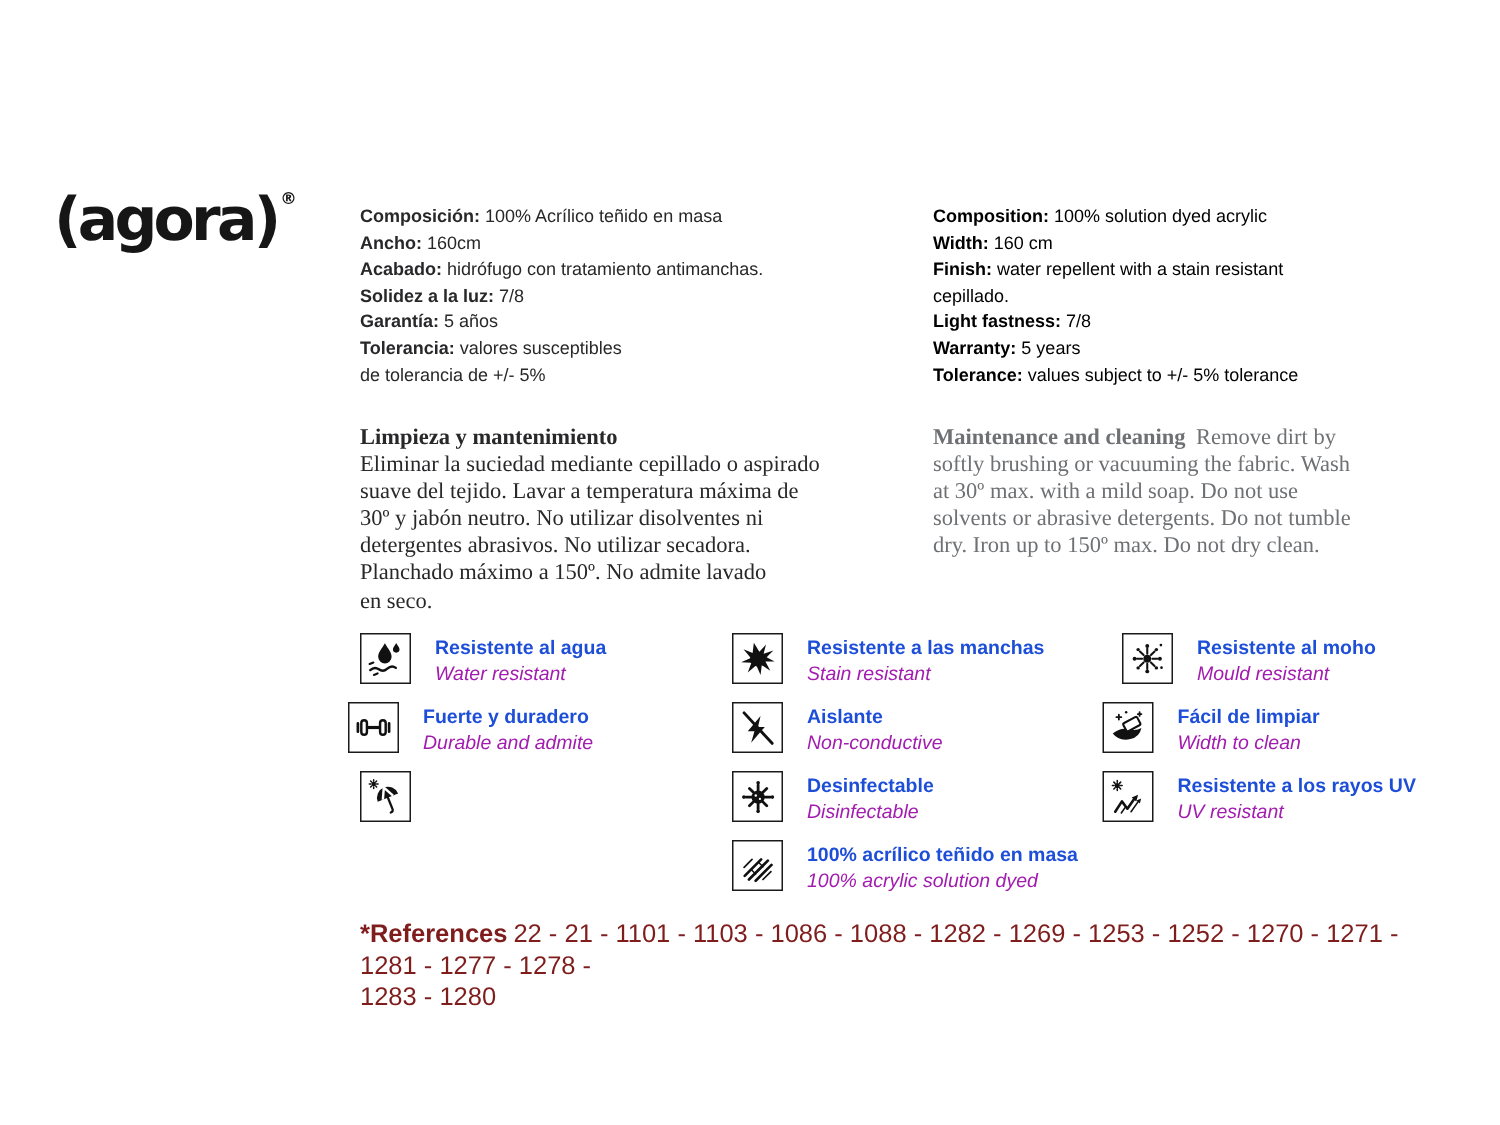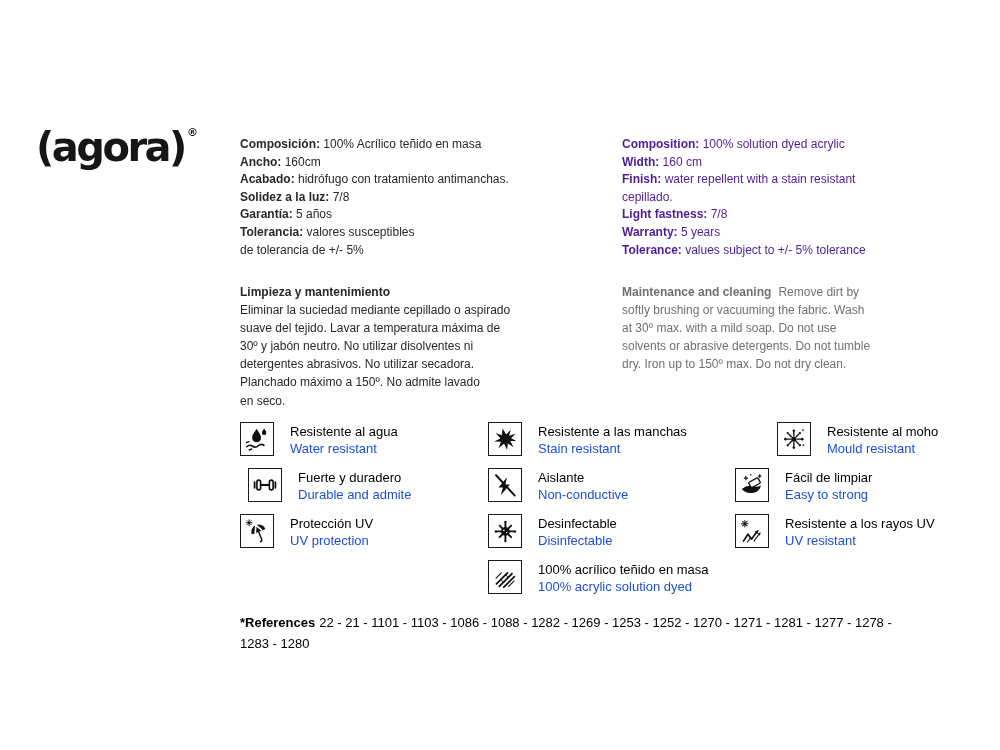--- a/index.html
+++ b/index.html
@@ -6,41 +6,41 @@
   .page{position:relative;width:1000px;height:736px;background:#ffffff;overflow:hidden;
         font-family:"Liberation Sans",sans-serif;}
   
   .logo{position:absolute;left:36px;top:124px;color:#161616;
         font-family:"DejaVu Sans",sans-serif;font-weight:bold;font-size:40px;
         letter-spacing:-2.5px;white-space:nowrap;}
   .logo .reg{font-size:11px;letter-spacing:0;vertical-align:top;position:relative;top:2px;left:2px;}
   
   .col{position:absolute;font-size:12px;line-height:17.6px;white-space:nowrap;}
   .specs-es{left:240px;top:136px;color:#28282a;}
-  .specs-en{left:622px;top:136px;color:#4c1d95;}
+  .specs-en{left:622px;top:136px;color:#000000;}
   .lbl{font-weight:bold;}
   
-  .maint{position:absolute;font-size:12px;line-height:18.1px;white-space:nowrap;}
+  .maint{position:absolute;font-size:15px;line-height:18.1px;white-space:nowrap;font-family:Liberation Serif, serif;}
   .maint-es{left:240px;top:283px;color:#28282a;}
   .maint-en{left:622px;top:283px;color:#6e7073;}
   .maint .heading{font-weight:bold;}
   .maint-en .h-rest{margin-left:7px;}
   
   .feature{position:absolute;display:flex;align-items:flex-start;}
   .icon-box{width:34px;height:34px;border:1.6px solid #1a1a1a;box-sizing:border-box;
             display:flex;align-items:center;justify-content:center;background:#fff;flex:none;}
   .f-labels{margin-left:16px;padding-top:2px;font-size:13px;line-height:16.5px;white-space:nowrap;}
-  .f-es{font-weight:normal;color:#000000;}
-  .f-en{color:#1d4ed8;}
-  .f0{left:240px;top:422px}.f1{left:248px;top:468px}.f2{left:240px;top:514px}.f3{left:240px;top:560px}
+  .f-es{font-weight:bold;color:#1d4ed8;}
+  .f-en{color:#a21caf;font-style:italic;}
+  .f0{left:240px;top:422px}.f1{left:232px;top:468px}.f2{left:240px;top:514px}.f3{left:240px;top:560px}
   .f4{left:488px;top:422px}.f5{left:488px;top:468px}.f6{left:488px;top:514px}.f7{left:488px;top:560px}
-  .f8{left:777px;top:422px}.f9{left:735px;top:468px}.f10{left:735px;top:514px}
-  
-  .references{position:absolute;left:240px;top:612px;width:730px;color:#000000;
-              font-size:13px;line-height:21px;}
+  .f8{left:748px;top:422px}.f9{left:735px;top:468px}.f10{left:735px;top:514px}
+  
+  .references{position:absolute;left:240px;top:612px;width:730px;color:#7f1d1d;
+              font-size:17px;line-height:21px;}
   .references .lbl{font-weight:bold;}
   .references .refnums{margin-left:4px;}
   svg{display:block;}
 </style>
 </head>
 <body>
 
 <div class="page">
 
   <div class="logo"><span>(agora)</span><span class="reg">®</span></div>
@@ -120,24 +120,20 @@
         <g stroke="#111" stroke-width="1.2" stroke-linecap="round">
           <path d="M6.3 2.2 v1.2 M6.3 8.2 v1.2 M2.7 5.8 h1.2 M8.7 5.8 h1.2 M3.8 3.3 l.85 .85 M7.9 7.4 l.85 .85 M8.75 3.3 l-.85 .85 M4.65 7.4 l-.85 .85"></path>
         </g>
         <g transform="rotate(-22 18 17)">
           <path d="M9 17 a9 9 0 0 1 18 0 z" fill="#111"></path>
           <path d="M13.5 17 L18 8 L22.5 17" stroke="#fff" stroke-width="2" fill="none"></path>
           <path d="M18 17 v10 q0 2.2 -2.4 2.2" stroke="#111" stroke-width="1.8" fill="none" stroke-linecap="round"></path>
         </g>
       </svg>
     </div>
-    <div class="f-labels">
-        <div class="f-es">Protección UV</div>
-        <div class="f-en">UV protection</div>
-      </div>
   </div>
 
 
   <div class="feature f4">
     <div class="icon-box">
       <svg width="26" height="26" viewBox="0 0 32 32">
         <g fill="#111">
           <path d="M13 3 L17.5 10.5 L23 4.5 L21 12 L29 9.5 L23.5 15 L30 18.5 L22.5 18.5 L26.5 26 L19.5 21.5 L18.5 29.5 L15 21.5 L8 27.5 L11 19.5 L2.5 19 L10.5 15.5 L4.5 8.5 L12 11.5 z"></path>
           <circle cx="15.8" cy="16.5" r="6"></circle>
         </g>
@@ -237,21 +233,21 @@
           <rect x="12.5" y="9.5" width="13" height="7.5" rx="1.4" fill="#fff" stroke="#111" stroke-width="1.7"></rect>
         </g>
         <g stroke="#111" stroke-width="1.5" stroke-linecap="round">
           <path d="M8.5 5.5 v4 M6.5 7.5 h4 M25.5 3.5 v3 M24 5 h3"></path>
         </g>
         <circle cx="14.5" cy="3.5" r="1" fill="#111"></circle>
       </svg>
     </div>
     <div class="f-labels">
         <div class="f-es">Fácil de limpiar</div>
-        <div class="f-en">Easy to strong</div>
+        <div class="f-en">Width to clean</div>
       </div>
   </div>
 
   <div class="feature f10">
     <div class="icon-box">
       <svg width="26" height="26" viewBox="0 0 32 32">
         <circle cx="7.2" cy="7" r="2.1" fill="#111"></circle>
         <g stroke="#111" stroke-width="1.3" stroke-linecap="round">
           <path d="M7.2 3 v1.4 M7.2 9.6 v1.4 M3.2 7 h1.4 M9.8 7 h1.4 M4.4 4.2 l1 1 M9 8.8 l1 1 M10 4.2 l-1 1 M5.4 8.8 l-1 1"></path>
         </g>

